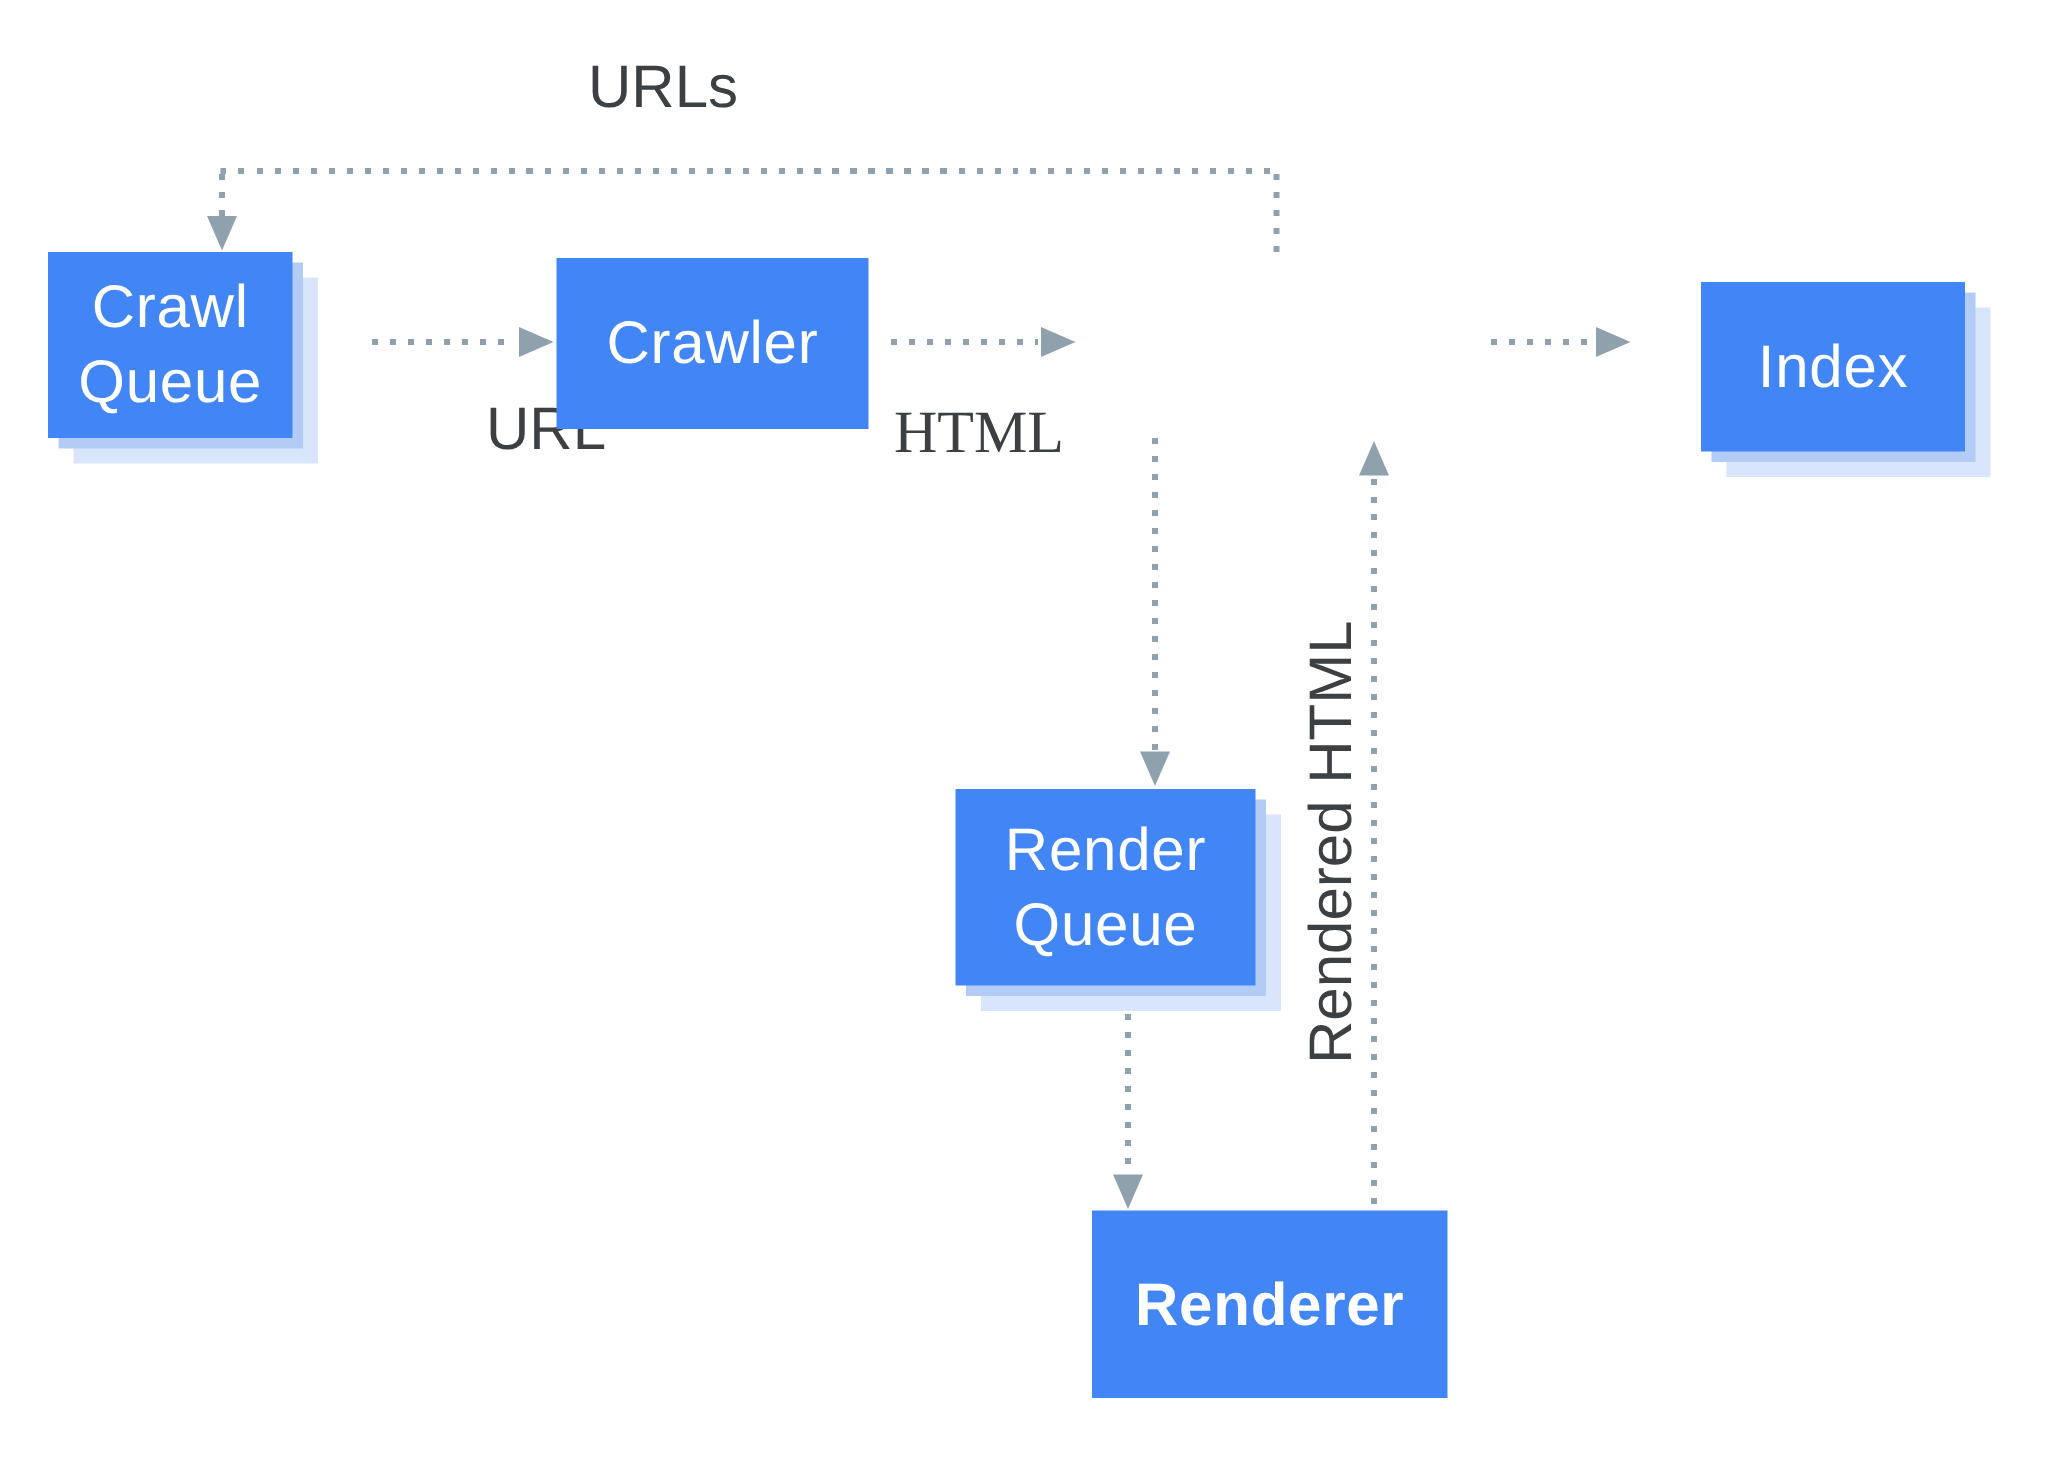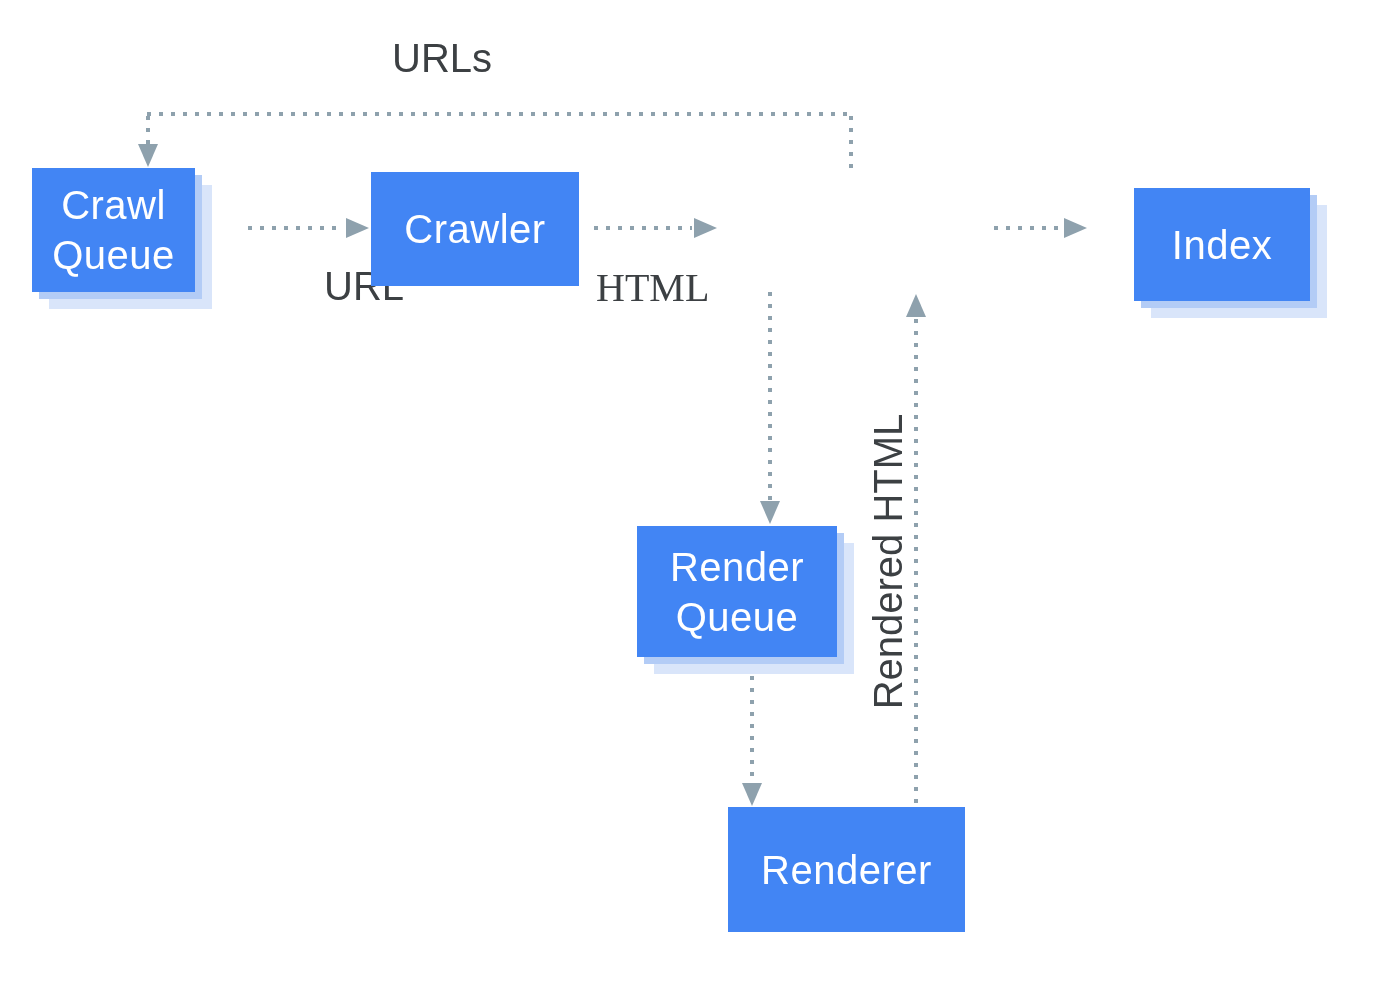--- a/index.html
+++ b/index.html
@@ -119,17 +119,17 @@
 
 
   <div class="node stacked" style="left:1134px; top:172px; width:176px; height:113px;margin-top:16px;">
     <span>Index</span>
   </div>
 
   <div class="node stacked" style="left:637px; top:526px; width:200px; height:131px;">
     <span>Render Queue</span>
   </div>
 
-  <div class="node" style="left:728px; top:807px; width:237px; height:125px;">
+  <div class="node" style="left:728px; top:807px; width:237px; height:125px;font-weight:bold;">
     <span>Renderer</span>
   </div>
 
 </div>
 
 </body></html>

